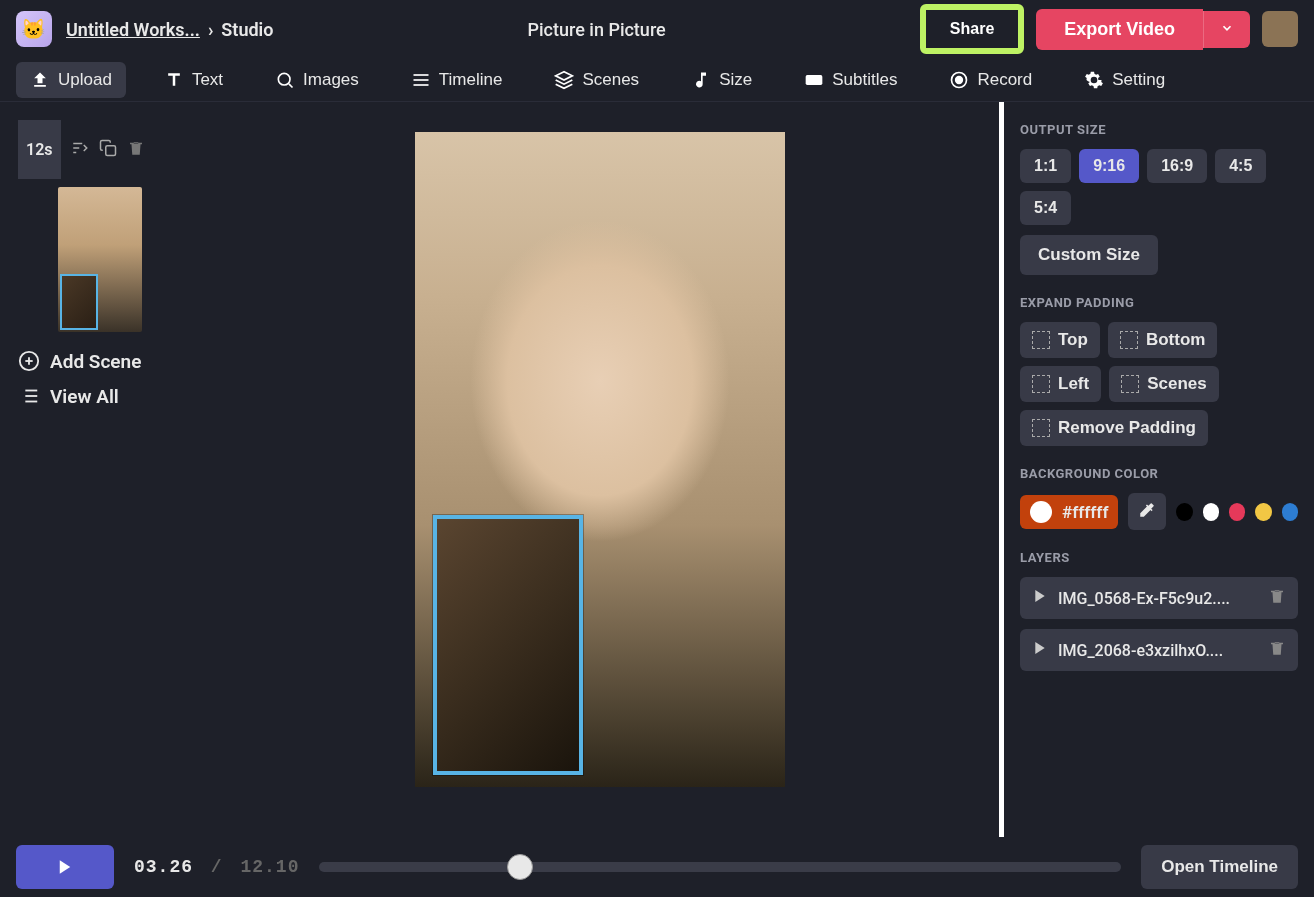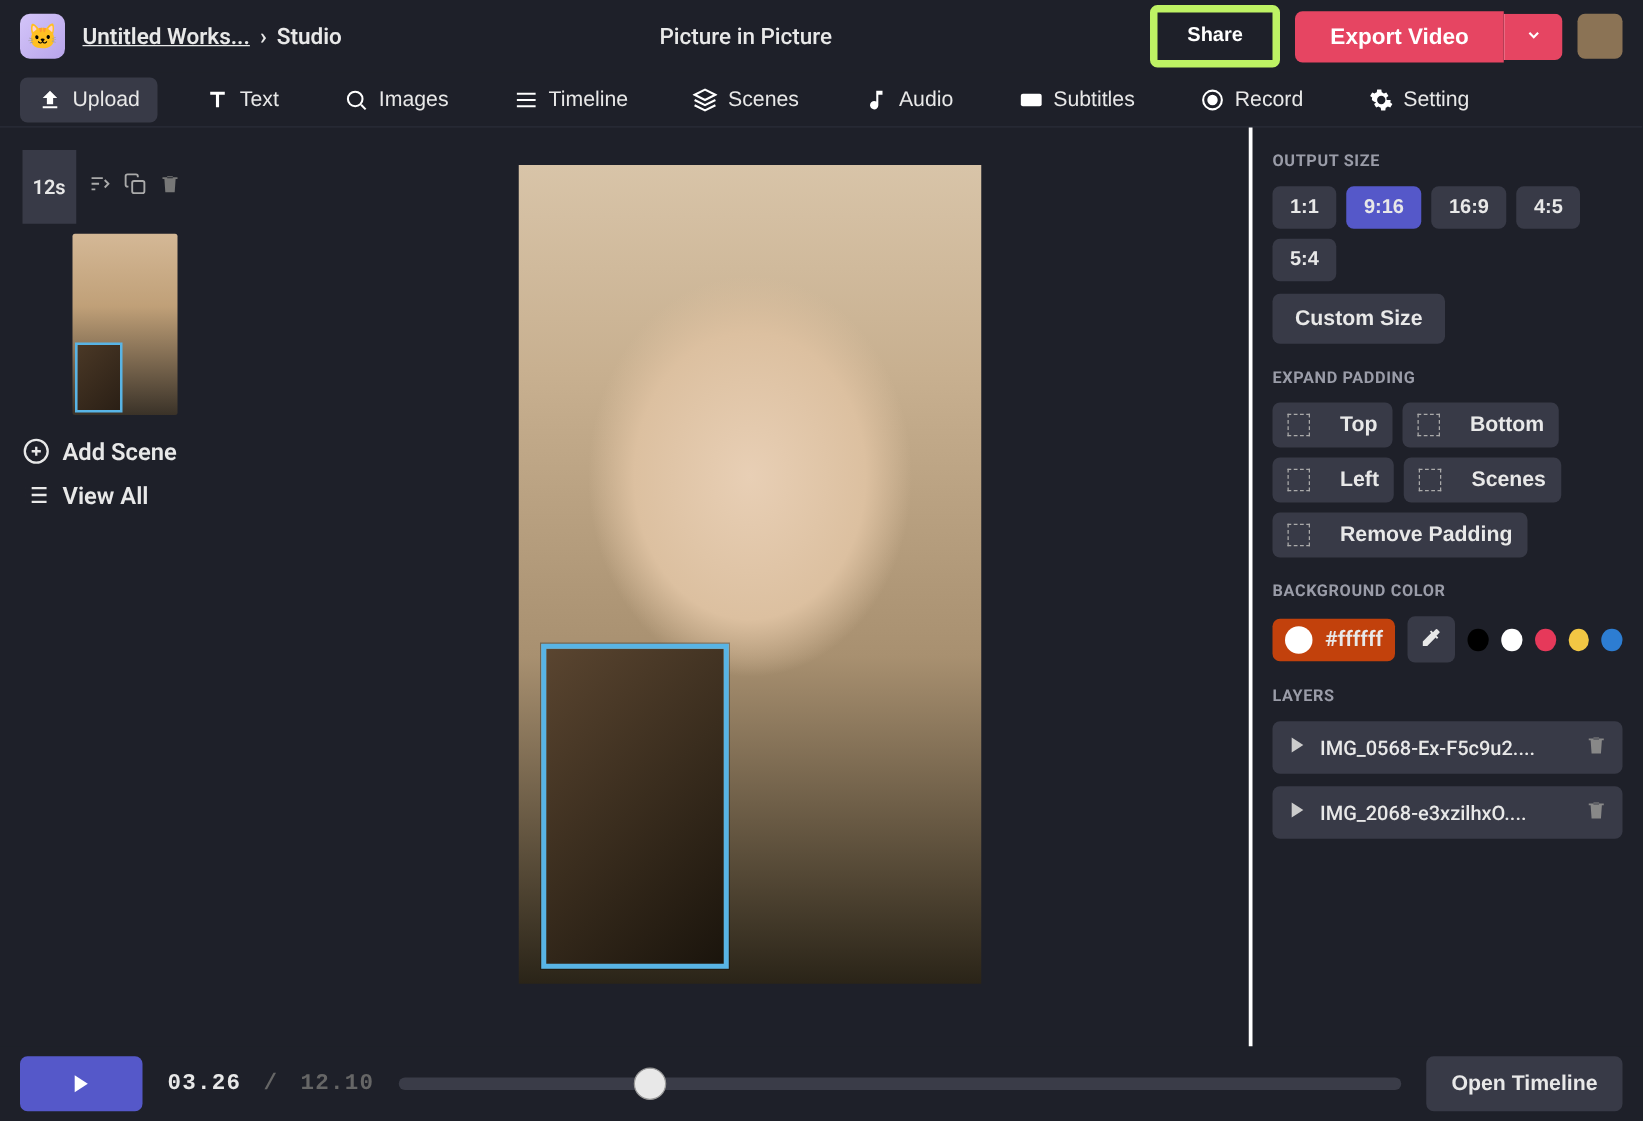--- a/index.html
+++ b/index.html
@@ -36,29 +36,29 @@
     .add-scene, .view-all { display: flex; align-items: flex-start; gap: 10px; padding: 6px 0; cursor: pointer; font-size: 19px; font-weight: 600; }
     .add-scene svg, .view-all svg { width: 22px; height: 22px; }
     
     
     .canvas-area { flex: 1; display: flex; align-items: flex-start; justify-content: center; padding-top: 30px; }
     .canvas { width: 370px; height: 655px; background: linear-gradient(180deg, #d8c4a8 0%, #c8b090 25%, #a89070 60%, #2a2418 100%); position: relative; }
     .canvas-face { position: absolute; inset: 0; background: radial-gradient(ellipse 50% 35% at 50% 38%, #e8cfb5 0%, #dcc0a0 50%, transparent 70%); }
     .pip { position: absolute; left: 18px; bottom: 12px; width: 150px; height: 260px; border: 4px solid #58b4e5; background: linear-gradient(135deg, #5a4530 0%, #3a2d1e 50%, #1a140c 100%); box-shadow: 0 0 0 1px rgba(0,0,0,0.3); }
     
     
-    .right-panel { width: 315px; padding: 20px 16px; border-left: 3px solid #ffffff; overflow-y: auto; }
+    .right-panel { width: 315px; padding: 20px 16px; border-left: 5px solid #ffffff; overflow-y: auto; }
     .section-label { font-size: 13px; font-weight: 700; color: #9a9ca8; letter-spacing: 0.5px; margin-bottom: 12px; margin-top: 20px; }
     .section-label:first-child { margin-top: 0; }
     .ratio-row { display: flex; flex-wrap: wrap; gap: 8px; }
     .ratio-btn { background: #383a47; border: none; color: #e8e8e8; padding: 8px 14px; border-radius: 6px; font-size: 16px; font-weight: 600; cursor: pointer; }
     .ratio-btn.selected { background: #5558c9; }
     .custom-btn { background: #383a47; border: none; color: #e8e8e8; padding: 10px 18px; border-radius: 6px; font-size: 17px; font-weight: 600; cursor: pointer; margin-top: 10px; }
     .pad-row { display: flex; flex-wrap: wrap; gap: 8px; }
-    .pad-btn { background: #383a47; border: none; color: #e8e8e8; padding: 8px 12px; border-radius: 6px; font-size: 17px; font-weight: 600; cursor: pointer; display: flex; align-items: center; gap: 24px; }
+    .pad-btn { background: #383a47; border: none; color: #e8e8e8; padding: 8px 12px; border-radius: 6px; font-size: 17px; font-weight: 600; cursor: pointer; display: flex; align-items: center; gap: 8px; }
     .dashed-box { width: 18px; height: 18px; border: 1.5px dashed #aaa; display: inline-block; }
     .bg-row { display: flex; align-items: center; gap: 10px; }
     .color-input { display: flex; align-items: center; background: #c2410c; border-radius: 6px; padding: 6px 10px; gap: 10px; }
     .circle-white { width: 22px; height: 22px; border-radius: 50%; background: #fff; }
     .eyedrop { background: #383a47; border: none; color: #e8e8e8; padding: 8px 10px; border-radius: 6px; cursor: pointer; }
     .swatch { width: 18px; height: 18px; border-radius: 50%; cursor: pointer; }
     .layer { display: flex; align-items: center; background: #383a47; border-radius: 6px; padding: 10px 12px; margin-bottom: 10px; gap: 10px; }
     .layer-play { color: #ccc; }
     .layer-name { flex: 1; font-size: 16px; font-weight: 500; white-space: nowrap; overflow: hidden; text-overflow: ellipsis; }
     .layer-del { color: #888; cursor: pointer; }
@@ -128,21 +128,21 @@
         <polygon points="12 2 2 7 12 12 22 7 12 2"></polygon>
         <polyline points="2 17 12 22 22 17"></polyline>
         <polyline points="2 12 12 17 22 12"></polyline>
       </svg>
     <span>Scenes</span>
   </button>
   <button class="tool-btn">
     <svg viewBox="0 0 24 24" fill="#fff">
         <path d="M12 3v10.55A4 4 0 1 0 14 17V7h4V3h-6z"></path>
       </svg>
-    <span>Audio</span>
+    <span>Size</span>
   </button>
   <button class="tool-btn">
     <svg viewBox="0 0 24 24" fill="#fff">
         <rect x="2" y="6" width="20" height="12" rx="2"></rect>
       </svg>
     <span>Subtitles</span>
   </button>
   <button class="tool-btn">
     <svg viewBox="0 0 24 24" fill="none" stroke="#fff" stroke-width="2">
         <circle cx="12" cy="12" r="9"></circle>

